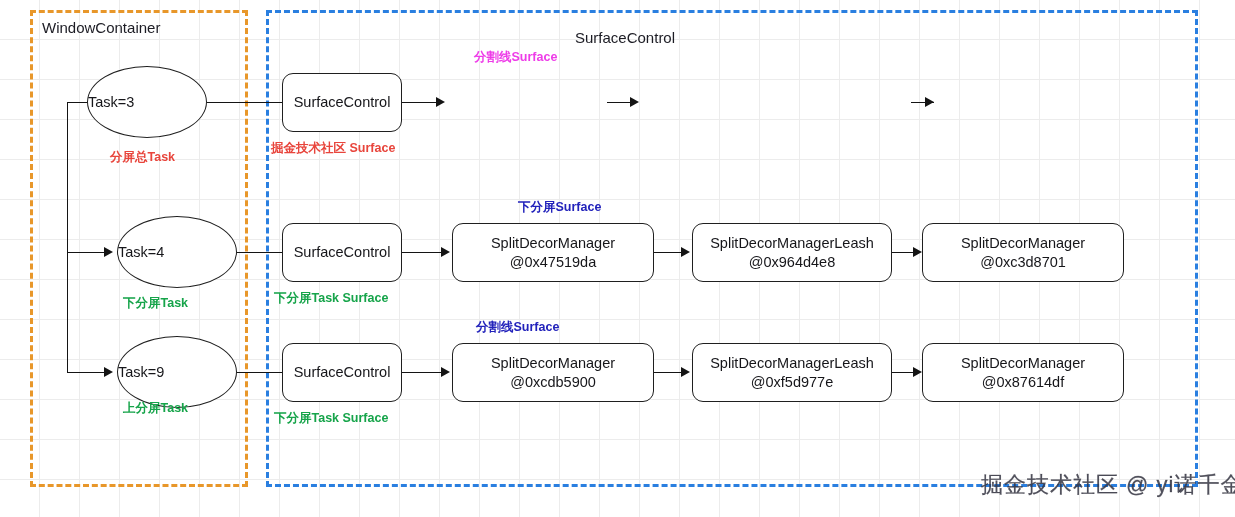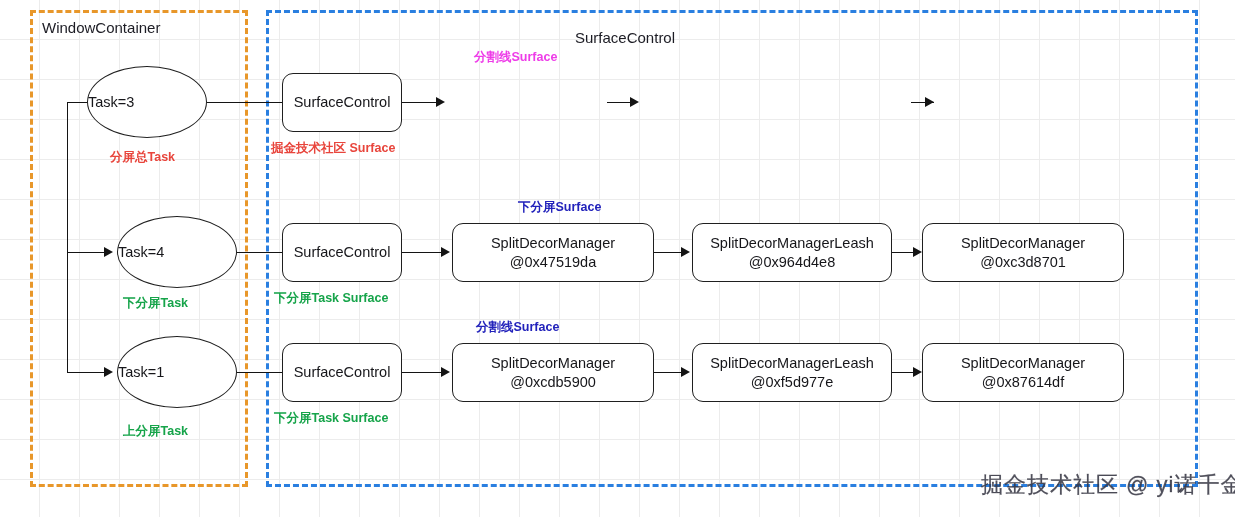--- a/index.html
+++ b/index.html
@@ -194,23 +194,23 @@
 
   <div class="edge h" style="left:892px; top:252px; width:28px;"></div>
   <div class="arrow" style="left:913px; top:247px;"></div>
 
   <div class="node" style="left:922px; top:223px; width:202px; height:59px;">
     <span>SplitDecorManager
 @0xc3d8701</span>
   </div>
 
   <div class="ellipse" style="left:117px; top:336px; width:120px; height:72px;">
-    <span>Task=1</span>
-  </div>
-  <div class="annot green" style="left:123px; top:424px;">上分屏Task</div>
+    <span>Task=9</span>
+  </div>
+  <div class="annot green" style="left:123px; top:401px;">上分屏Task</div>
 
   <div class="edge h" style="left:237px; top:372px; width:45px;"></div>
 
   <div class="node" style="left:282px; top:343px; width:120px; height:59px;">
     <span>SurfaceControl</span>
   </div>
   <div class="annot green" style="left:274px; top:411px;">下分屏Task Surface</div>
 
   <div class="edge h" style="left:402px; top:372px; width:42px;"></div>
   <div class="arrow" style="left:441px; top:367px;"></div>

